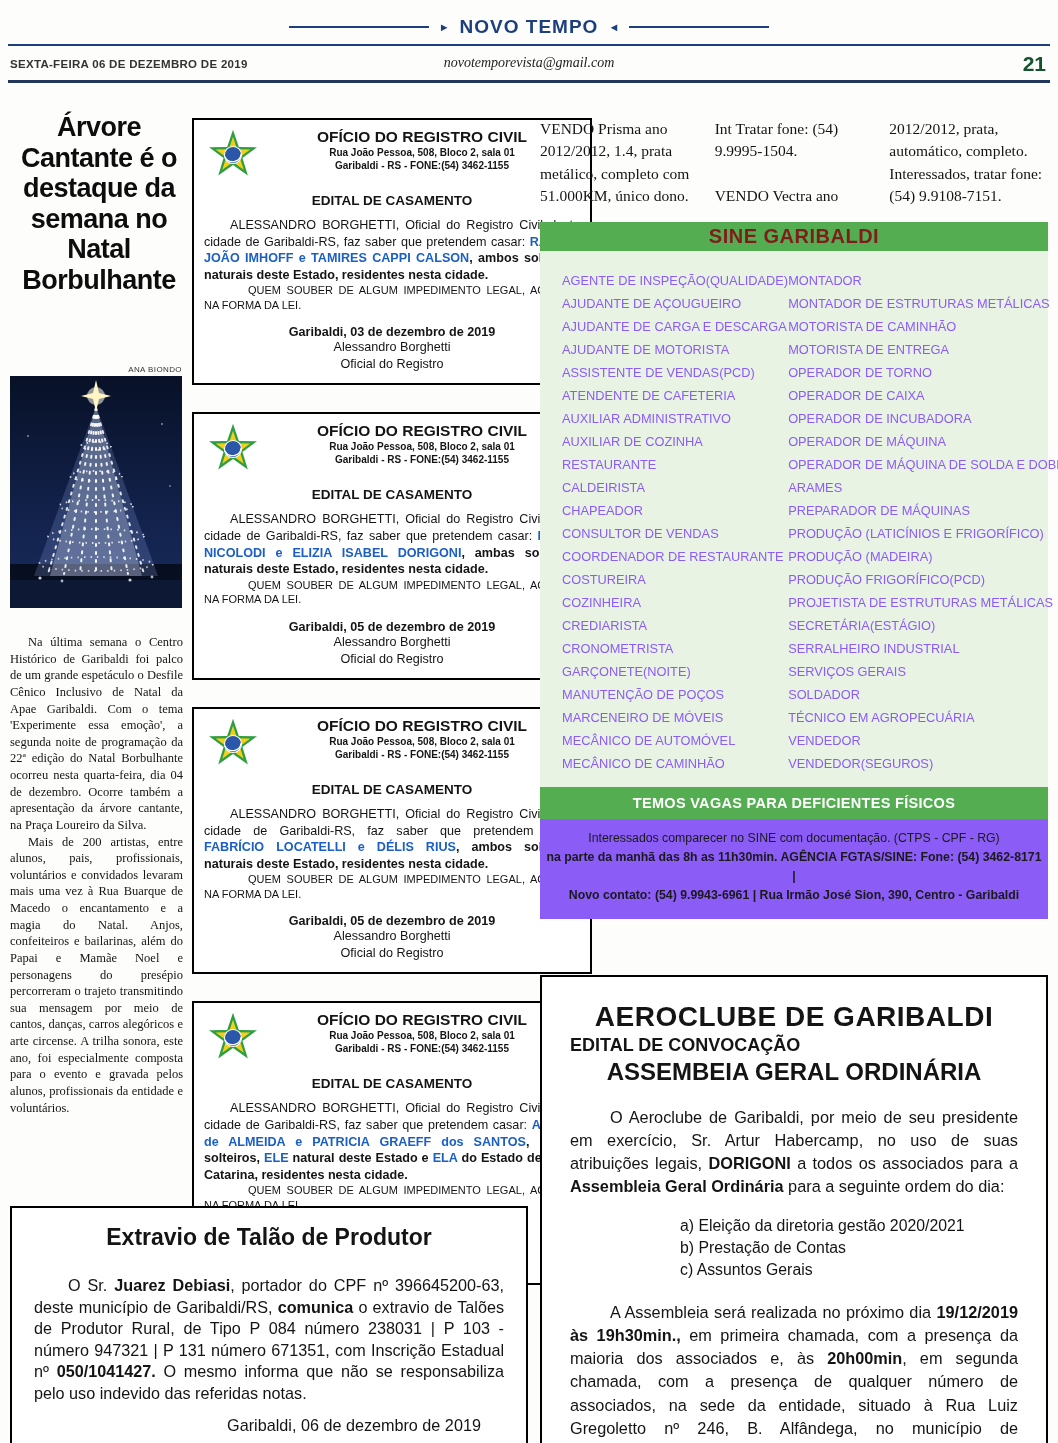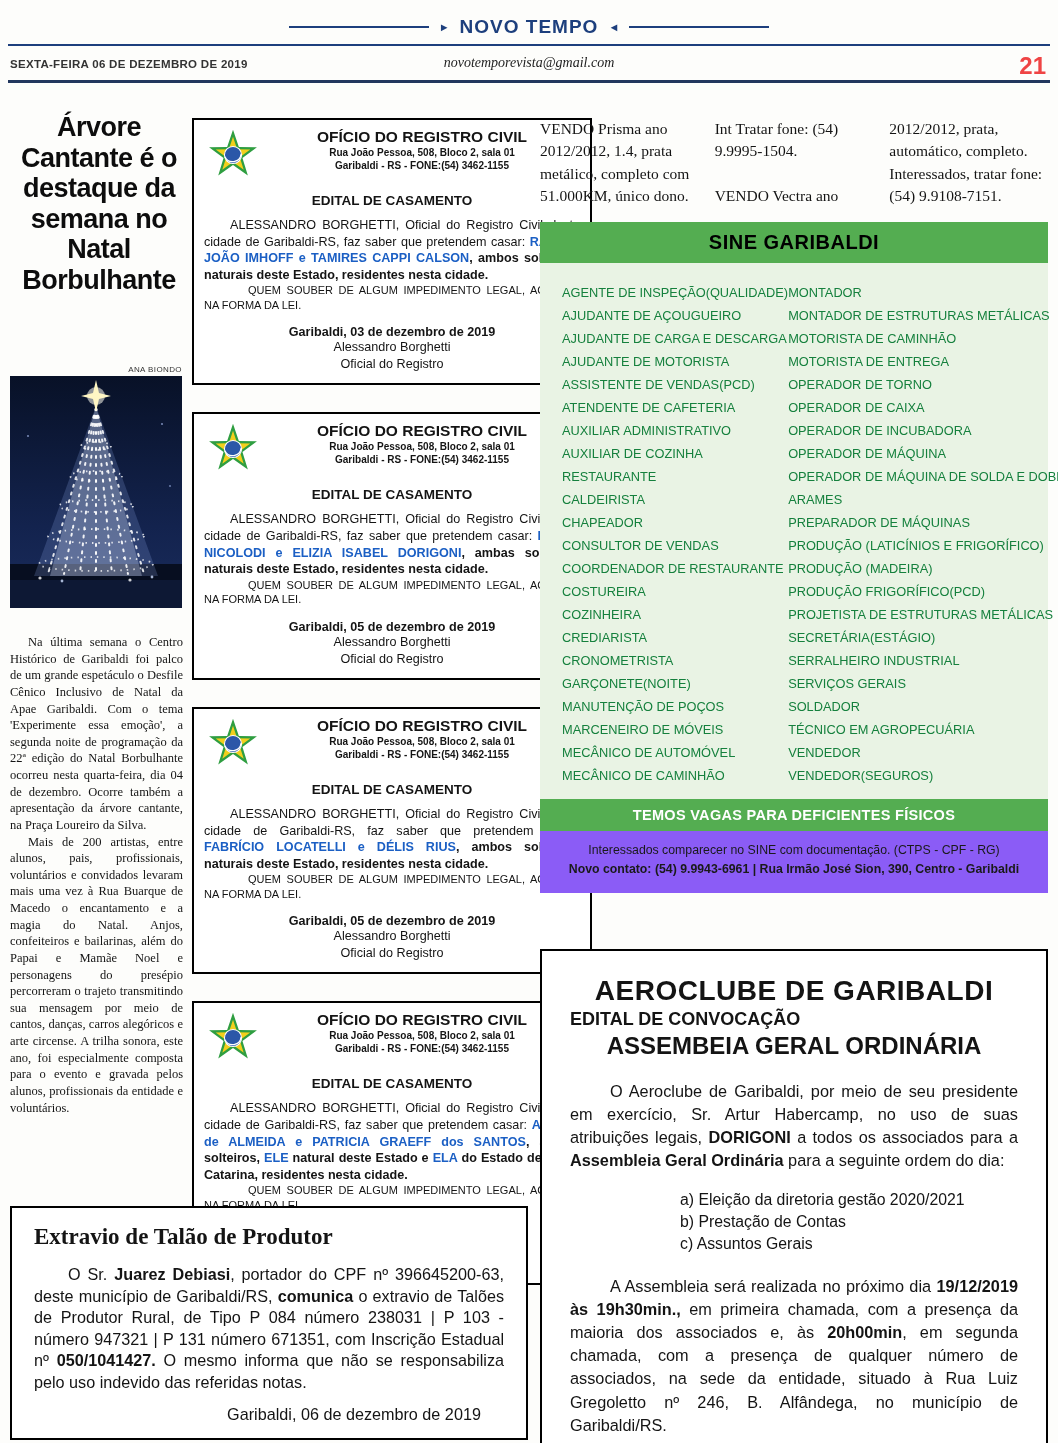--- a/index.html
+++ b/index.html
@@ -8,21 +8,21 @@
 
   
   .mast-row1 { position:absolute; top:16px; left:0; width:100%; display:flex; justify-content:center; align-items:center; gap:10px; color:#1d3f7d; }
   .mast-line { width:140px; height:2px; background:#1d3f7d; }
   .mast-arrow { font-size:11px; line-height:1; color:#1d3f7d; }
   .mast-title { font-family:"Liberation Sans", sans-serif; font-weight:bold; font-size:19px; letter-spacing:1px; color:#1d3f7d; }
   .rule1 { position:absolute; top:44px; left:8px; right:8px; height:2px; background:#1d3f7d; }
   .mast-row2 { position:absolute; top:52px; left:0; width:100%; height:26px; }
   .mast-date { position:absolute; left:10px; top:6px; font-family:"Liberation Sans", sans-serif; font-size:11.5px; font-weight:bold; color:#333; letter-spacing:.3px; }
   .mast-email { position:absolute; left:0; right:0; top:3px; text-align:center; font-style:italic; font-size:14px; color:#222; }
-  .mast-page { position:absolute; right:12px; top:0; font-family:"Liberation Sans", sans-serif; font-weight:bold; font-size:24px; color:#ef4444; }
+  .mast-page { position:absolute; right:12px; top:0; font-family:"Liberation Sans", sans-serif; font-weight:bold; font-size:21px; color:#14532d; }
   .rule2 { position:absolute; top:80px; left:8px; right:8px; height:3px; background:#22375e; }
 
   
   .article-title { position:absolute; left:10px; top:112px; width:178px; font-family:"Liberation Sans", sans-serif; font-weight:bold; font-size:27px; line-height:1.13; letter-spacing:-0.5px; color:#0d0d0d;text-align:center; }
   .photo-credit { position:absolute; left:10px; top:365px; width:172px; text-align:right; font-family:"Liberation Sans", sans-serif; font-size:8px; letter-spacing:.4px; color:#333; }
   .tree-figure { position:absolute; left:10px; top:376px; width:172px; height:232px; background:#0a1430; }
   .article-body { position:absolute; left:10px; top:634px; width:173px; font-size:12.5px; line-height:1.33; }
   .article-par { text-indent:18px; text-align:justify; margin:0; }
 
   
@@ -38,35 +38,35 @@
   .edital-imped { font-size:11px; line-height:1.32; text-indent:44px; text-align:justify; }
   .edital-date { text-align:center; font-weight:bold; font-size:12.6px; margin-top:13px; }
   .edital-signer, .edital-role { text-align:center; font-size:12.6px; line-height:1.35; }
 
   .seg-plain { font-weight:normal; }
   .seg-bold  { font-weight:bold; }
   .seg-name  { font-weight:bold; color:#1b5fc4; }
 
   
   .extravio-box { position:absolute; left:10px; top:1206px; width:518px; border:2px solid #000; padding:16px 22px 14px; font-family:"Liberation Sans", sans-serif; background:#fff; }
-  .extravio-title { text-align:left; font-weight:bold; font-size:23px; margin-bottom:14px;font-family:Liberation Serif, serif; }
+  .extravio-title { text-align:center; font-weight:bold; font-size:23px; margin-bottom:24px; }
   .extravio-body { font-size:16.2px; line-height:1.33; text-align:justify; text-indent:34px; }
   .extravio-date { margin-top:12px; text-align:center; padding-left:170px; font-size:16.2px; }
 
   
   .col-right { position:absolute; left:540px; top:118px; width:508px; }
   .ads { display:flex; gap:16px; font-size:15.5px; line-height:1.45; }
   .ad-col { flex:1; text-align:left; }
   .ad-par { margin:0; }
   .ad-par + .ad-par { margin-top:1.45em; }
 
   .sine { margin-top:14px; }
-  .sine-header { background:#54ad51; color:#000000; font-family:"Liberation Sans", sans-serif; font-weight:bold; font-size:20px; text-align:center; padding:9px 0; letter-spacing:.5px; }
+  .sine-header { background:#54ad51; color:#7f1d1d; font-family:"Liberation Sans", sans-serif; font-weight:bold; font-size:20px; text-align:center; padding:3px 0; letter-spacing:.5px; }
   .sine-body { background:#e9f3e4; display:flex; padding:18px 22px 12px; }
-  .sine-col { flex:1; font-family:"Liberation Sans", sans-serif; font-size:12.8px; color:#15803d; }
+  .sine-col { flex:1; font-family:"Liberation Sans", sans-serif; font-size:12.8px; color:#8b5cf6; }
   .job-row { line-height:23px; white-space:nowrap; }
   .sine-bar { background:#54ad51; color:#fff; font-family:"Liberation Sans", sans-serif; font-weight:bold; font-size:14.5px; text-align:center; padding:8px 0; letter-spacing:.3px; }
   .sine-contact { background:#8b5cf6; text-align:center; font-family:"Liberation Sans", sans-serif; font-size:12.3px; line-height:1.55; padding:10px 6px 14px; color:#1a1a1a; }
   .sine-contact .bold-line { font-weight:bold; }
 
   
   .aeroclube { margin-top:56px; border:2px solid #000; padding:24px 28px 20px; font-family:"Liberation Sans", sans-serif; background:#fff; }
   .aero-t1 { text-align:center; font-weight:bold; font-size:28px; letter-spacing:.5px; }
   .aero-t2 { text-align:left; font-weight:bold; font-size:18px; margin-top:2px; }
   .aero-t3 { text-align:center; font-weight:bold; font-size:24px; margin-top:2px; }
@@ -300,20 +300,21 @@
             <div class="job-row">SERVIÇOS GERAIS</div>
             <div class="job-row">SOLDADOR</div>
             <div class="job-row">TÉCNICO EM AGROPECUÁRIA</div>
             <div class="job-row">VENDEDOR</div>
             <div class="job-row">VENDEDOR(SEGUROS)</div>
           </div>
       </div>
       <div class="sine-bar">TEMOS VAGAS PARA DEFICIENTES FÍSICOS</div>
       <div class="sine-contact">
         <div>Interessados comparecer no SINE com documentação. (CTPS - CPF - RG)</div>
+        <div class="bold-line">na parte da manhã das 8h as 11h30min. AGÊNCIA FGTAS/SINE: Fone: (54) 3462-8171 |</div>
         <div class="bold-line">Novo contato: (54) 9.9943-6961 | Rua Irmão José Sion, 390, Centro - Garibaldi</div>
       </div>
     </div>
 
     <div class="aeroclube">
       <div class="aero-t1">AEROCLUBE DE GARIBALDI</div>
       <div class="aero-t2">EDITAL DE CONVOCAÇÃO</div>
       <div class="aero-t3">ASSEMBEIA GERAL ORDINÁRIA</div>
       <p class="aero-par"><span class="seg-plain">O Aeroclube de Garibaldi, por meio de seu presidente em exercício, Sr. Artur Habercamp, no uso de suas atribuições legais, </span><span class="seg-bold">DORIGONI</span><span class="seg-plain"> a todos os associados para a </span><span class="seg-bold">Assembleia Geral Ordinária</span><span class="seg-plain"> para a seguinte ordem do dia:</span></p>
       <div class="aero-agenda">

